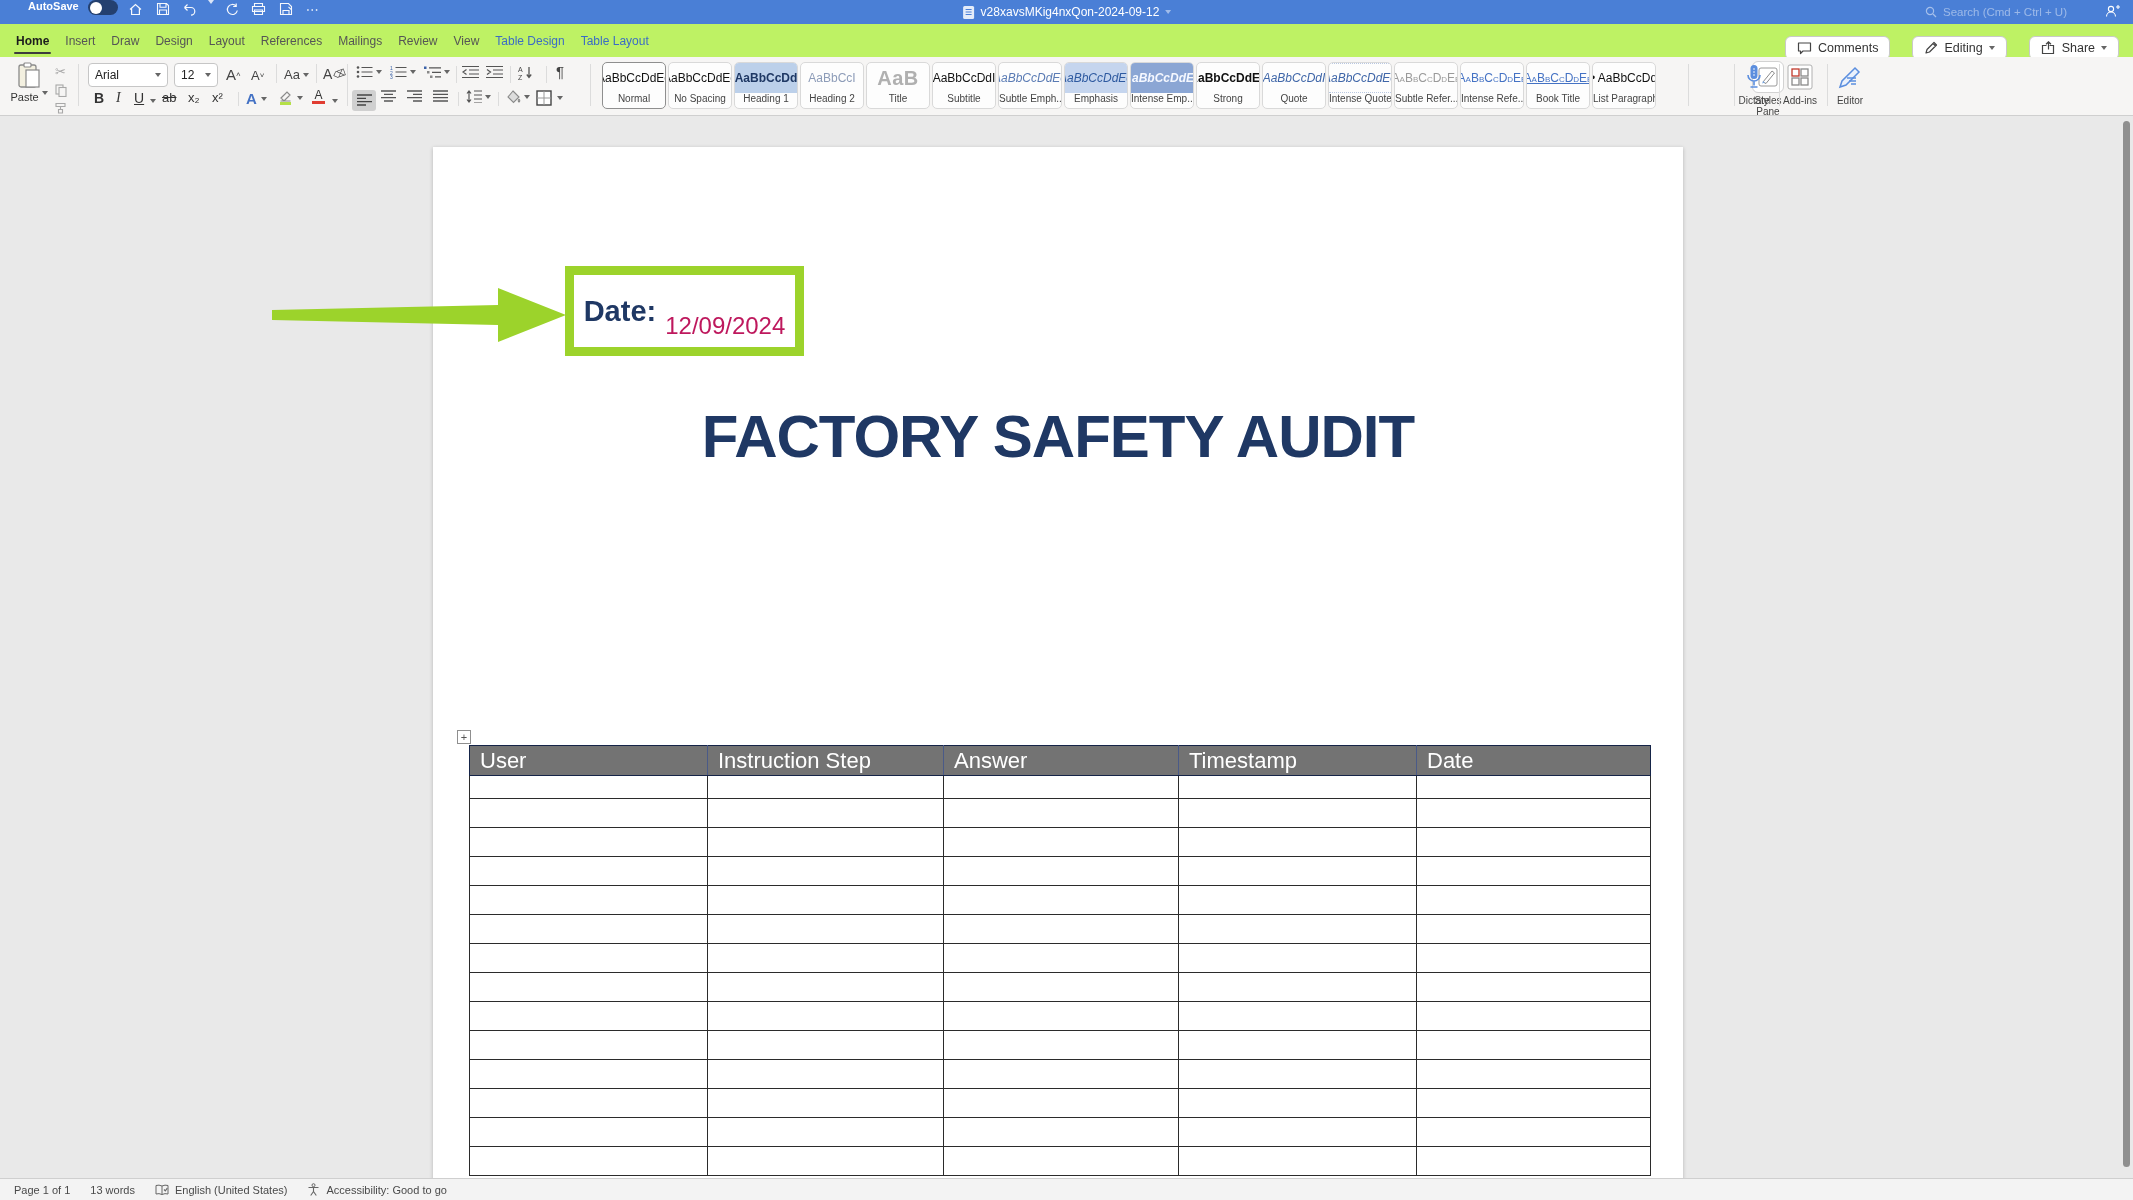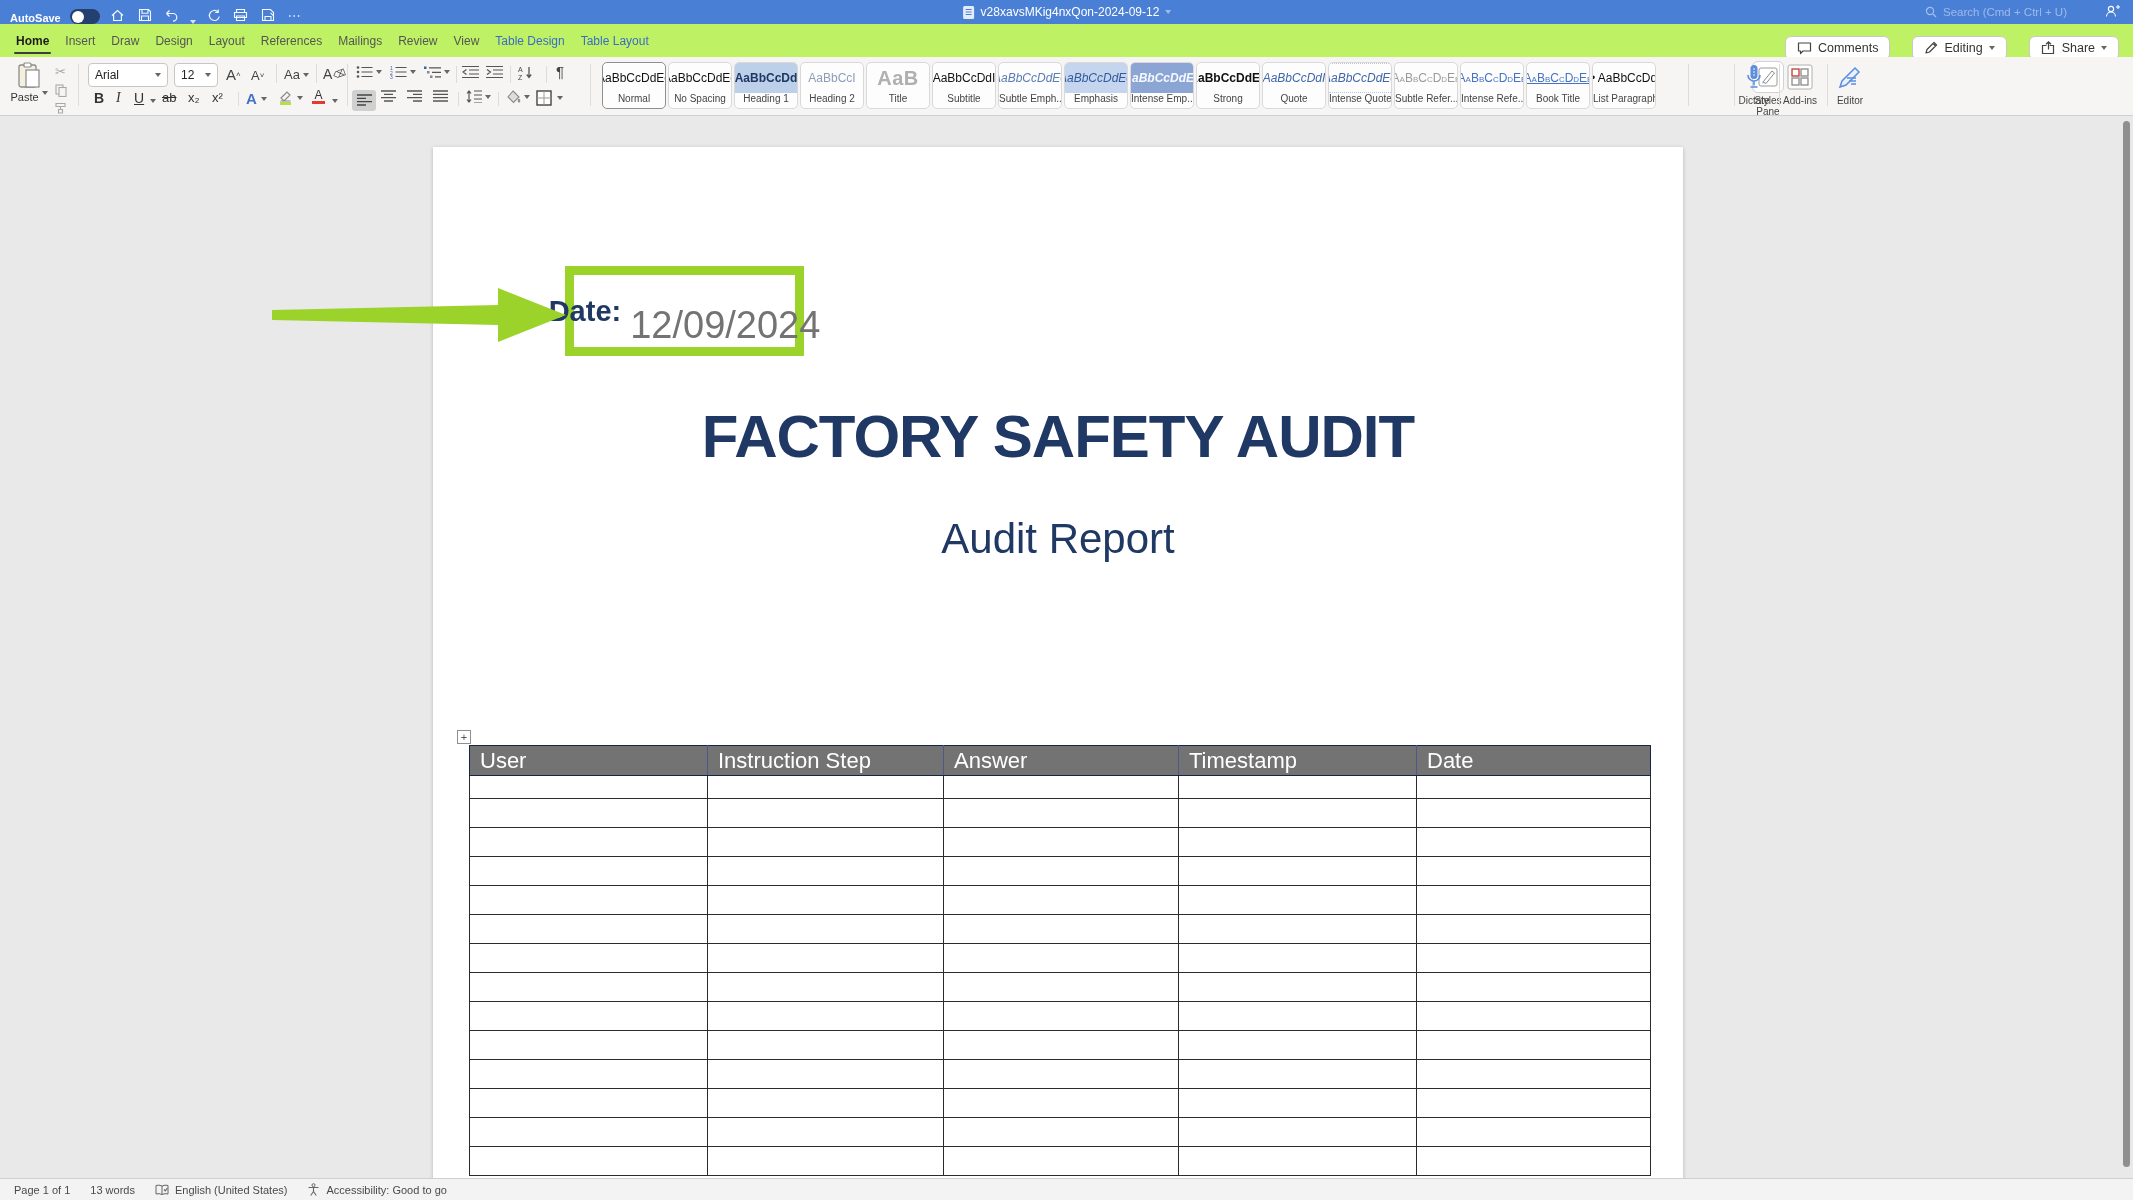--- a/index.html
+++ b/index.html
@@ -2,21 +2,21 @@
 <html><head>
 <meta charset="utf-8">
 <style>
   html,body{margin:0;padding:0;width:2133px;height:1200px;overflow:hidden;
     font-family:"Liberation Sans",sans-serif;background:#e9e9e9;color:#333;}
   *{box-sizing:border-box;}
   svg{display:block;}
 
   
   .titlebar{position:relative;height:24px;background:#4A7FD6;color:#fff;}
-  .tb-left{position:absolute;left:10px;top:0;height:24px;display:flex;align-items:flex-end;gap:9px;}
+  .tb-left{position:absolute;left:28px;top:0;height:24px;display:flex;align-items:flex-start;gap:9px;}
   .tb-autosave{font-size:11px;font-weight:700;color:#fff;}
   .toggle{width:30px;height:15px;border-radius:8px;background:#24406f;position:relative;cursor:pointer;}
   .toggle .knob{position:absolute;left:2px;top:1.5px;width:12px;height:12px;border-radius:50%;background:#fff;}
   .tb-btn{display:flex;align-items:center;justify-content:center;width:18px;height:18px;opacity:.95;}
   .tb-center{position:absolute;left:50%;top:0;transform:translateX(-50%);height:24px;display:flex;align-items:center;gap:6px;}
   .tb-title{font-size:12px;color:#fff;white-space:nowrap;}
   .tb-search{position:absolute;right:66px;top:0;height:24px;display:flex;align-items:center;gap:6px;color:rgba(255,255,255,.45);font-size:11.5px;}
   .tb-presence{position:absolute;right:12px;top:3px;}
   .chev{display:inline-block;width:0;height:0;border-left:3.5px solid transparent;border-right:3.5px solid transparent;border-top:4px solid #666;}
   .chev.w{border-top-color:rgba(255,255,255,.8);}
@@ -61,21 +61,21 @@
   .sp-book-title{font-variant:small-caps;color:#4472c4;text-decoration:underline;}
   .bigbtn{position:absolute;top:4px;width:48px;display:flex;flex-direction:column;align-items:center;gap:3px;cursor:pointer;}
   .bigbtn .ibox{width:32px;height:32px;background:#fff;border:1px solid #d2d2d2;border-radius:6px;display:flex;align-items:center;justify-content:center;}
   .bigbtn .blabel{font-size:10px;line-height:10.5px;color:#444;text-align:center;}
 
   
   .canvas{position:relative;height:1062px;background:#e9e9e9;overflow:hidden;}
   .page{position:absolute;left:433px;top:31px;width:1250px;height:1150px;background:#fff;box-shadow:0 1px 4px rgba(0,0,0,.22);}
   .datebox{position:absolute;left:132px;top:119px;width:239px;height:90px;border:9px solid #9CD32B;background:#fff;display:flex;align-items:center;justify-content:center;gap:9px;white-space:nowrap;}
   .datebox .dl{font-weight:700;color:#1F3864;font-size:29px;}
-  .datebox .dv{color:#737373;font-size:38px;margin-top:29px;}
+  .datebox .dv{color:#be185d;font-size:24px;margin-top:29px;}
   .doc-title{position:absolute;left:0;right:0;top:255px;text-align:center;font-size:60px;font-weight:700;color:#1F3864;letter-spacing:-1px;}
   .doc-subtitle{position:absolute;left:0;right:0;top:368px;text-align:center;font-size:42px;color:#1F3864;}
   .arrow{position:absolute;left:272px;top:168px;}
   .movehandle{position:absolute;left:24px;top:583px;width:14px;height:14px;background:#fff;border:1px solid #8f8f8f;color:#555;font-size:11px;line-height:12px;text-align:center;cursor:move;}
   table.audit{position:absolute;left:36px;top:598px;border-collapse:collapse;table-layout:fixed;}
   table.audit th{background:#737373;color:#fff;font-weight:400;font-size:22px;text-align:left;padding:0 0 0 10px;height:30px;border:1px solid #152448;border-right:1px solid #4a5a88;}
   table.audit th:last-child{border-right:1px solid #152448;}
   table.audit td{border:1px solid #2b2b2b;background:#fff;padding:0;}
   .vscroll{position:absolute;right:3px;top:5px;width:7px;height:1046px;border-radius:4px;background:#8f8f8f;}
 
@@ -478,21 +478,20 @@
   </div>
 </section>
 
 <main class="canvas">
   <div class="page">
     <div class="datebox">
       <span class="dl">Date:</span>
       <span class="dv">12/09/2024</span>
     </div>
     <div class="doc-title">FACTORY SAFETY AUDIT</div>
-    <div class="doc-subtitle">Audit Report</div>
     <div class="movehandle">+</div>
     <table class="audit" id="audit-table">
         <thead>
           <tr>
             <th style="width: 238px;">User</th>
             <th style="width: 236px;">Instruction Step</th>
             <th style="width: 235px;">Answer</th>
             <th style="width: 238px;">Timestamp</th>
             <th style="width: 234px;">Date</th>
           </tr>

